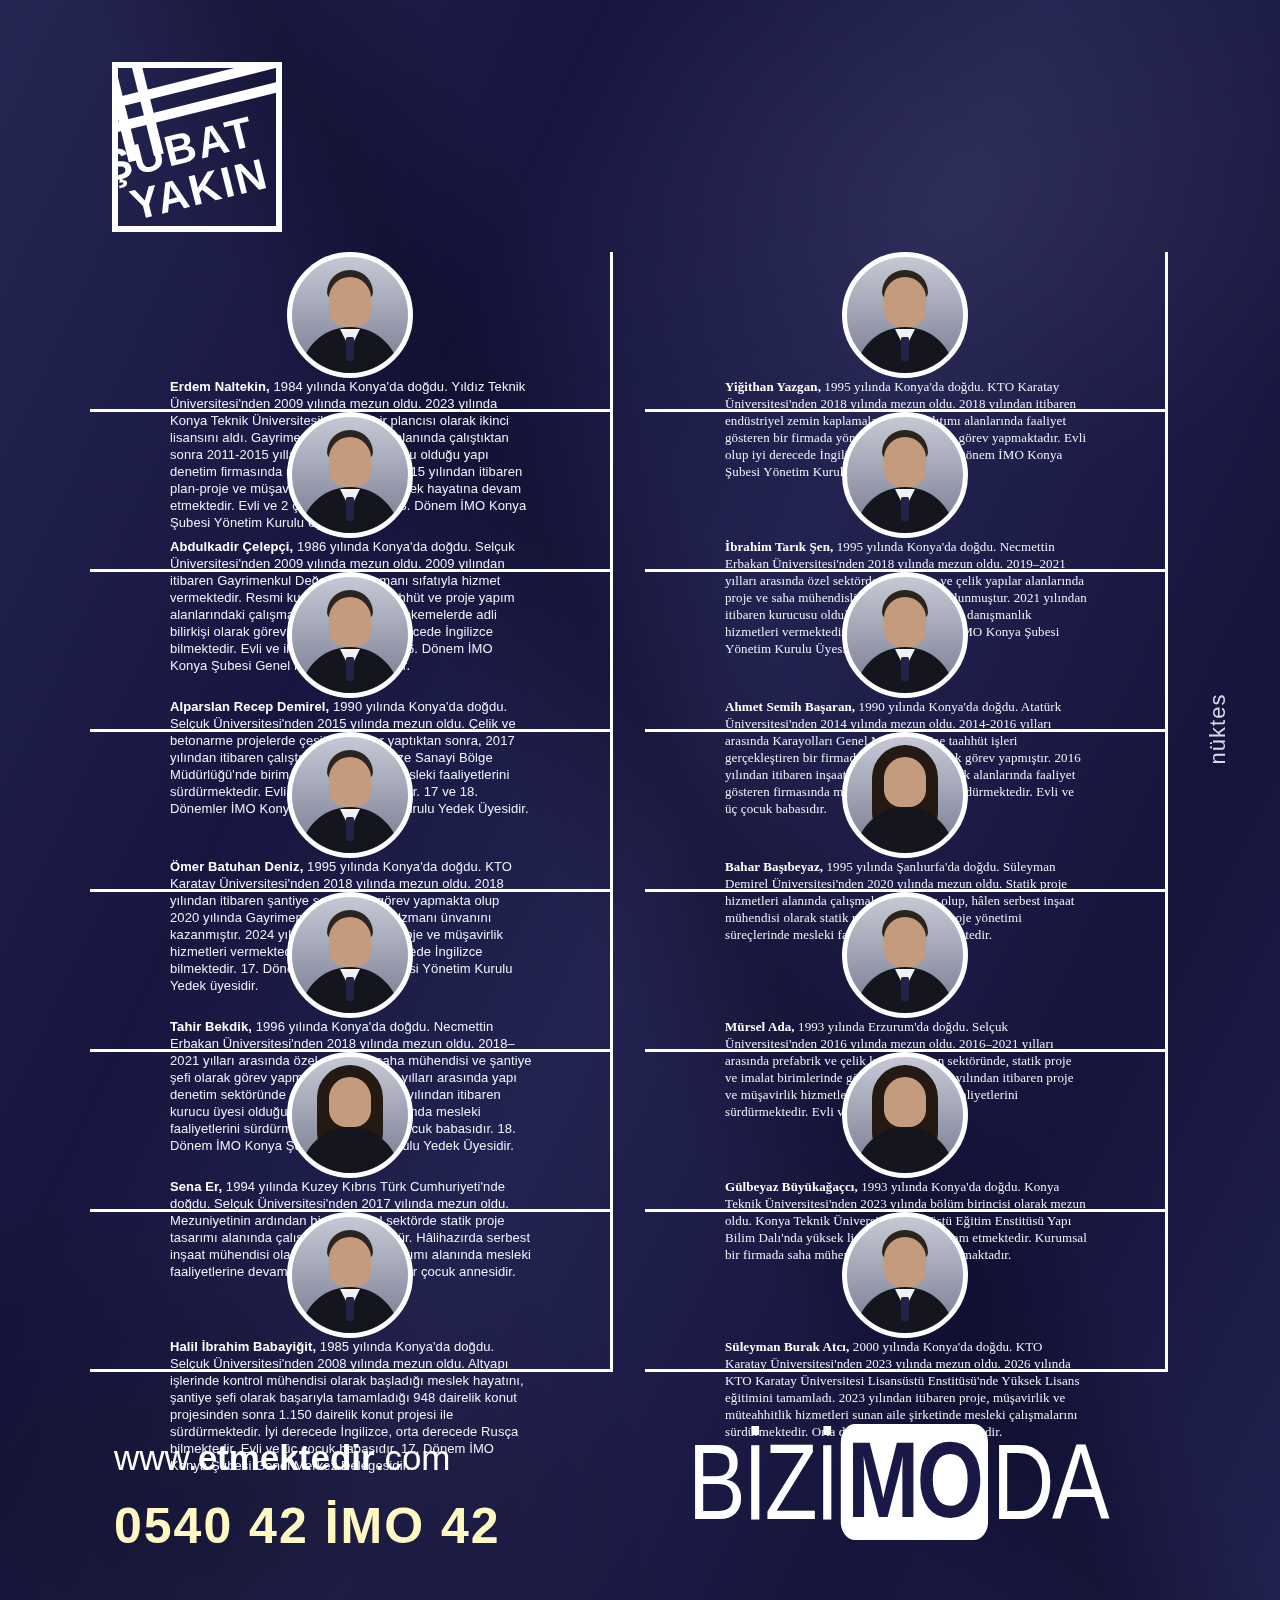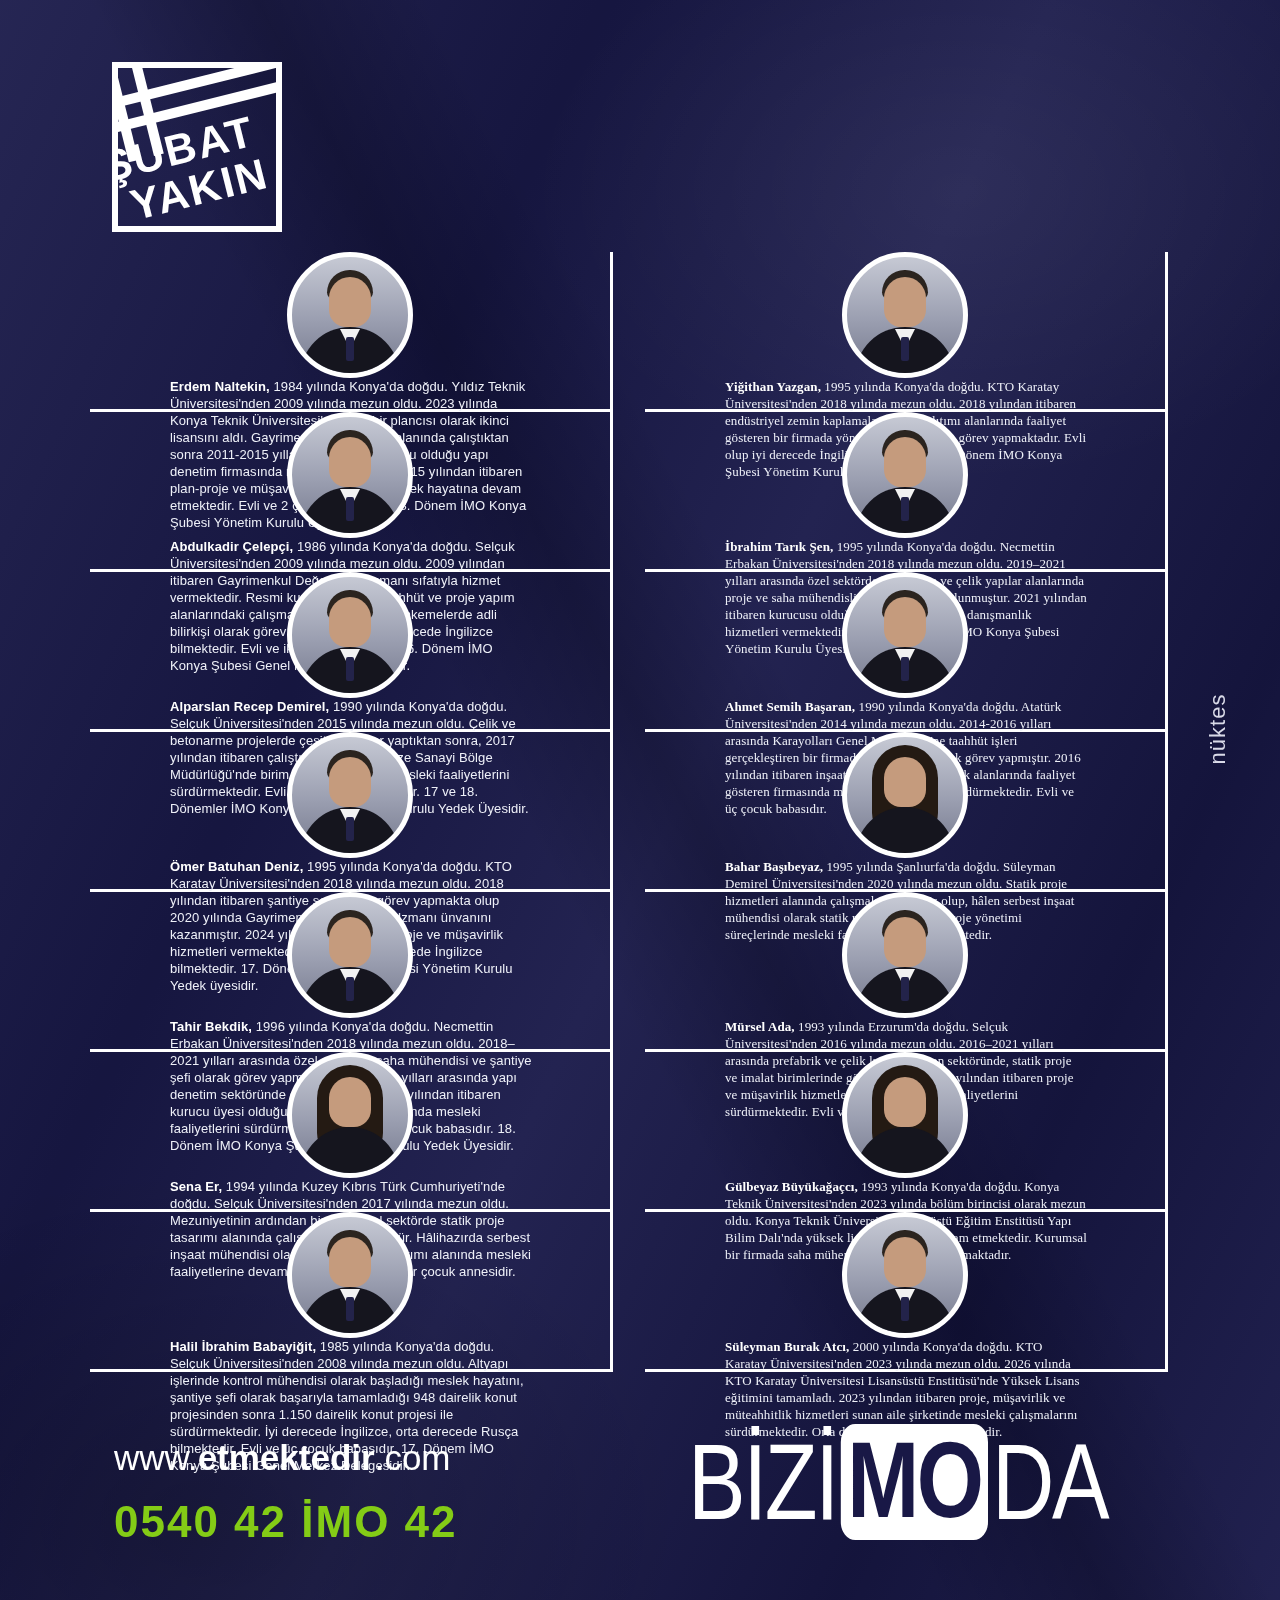--- a/index.html
+++ b/index.html
@@ -73,22 +73,22 @@
   .bio {
     width:362px; margin:0 0 0 2px; color:#eef0f8;
     font-size:13px; line-height:1.31; letter-spacing:0.1px;
   }
   .cand-name { font-weight:bold; color:#ffffff; }
 
   
   .website { position:absolute; left:114px; top:1438px; font-size:35px; color:#ffffff; letter-spacing:0; }
   .website .w-bold { font-weight:800; }
   .phone {
-    position:absolute; left:114px; top:1497px; font-size:44px; font-weight:800;
-    color:#84cc16; letter-spacing:2px;
+    position:absolute; left:114px; top:1497px; font-size:50px; font-weight:800;
+    color:#fef9c3; letter-spacing:2px;
   }
   .brand {
     position:absolute; left:688px; top:1424px; display:flex; align-items:center;
     color:#ffffff; font-weight:500; font-size:108px; line-height:1;
     transform:scaleX(0.80); transform-origin:left; letter-spacing:-3px; white-space:nowrap;
   }
   .brand-box {
     background:#ffffff; color:#191846; border-radius:18px;
     padding:2px 8px 6px 8px; margin:0 5px; font-weight:600;
   }

